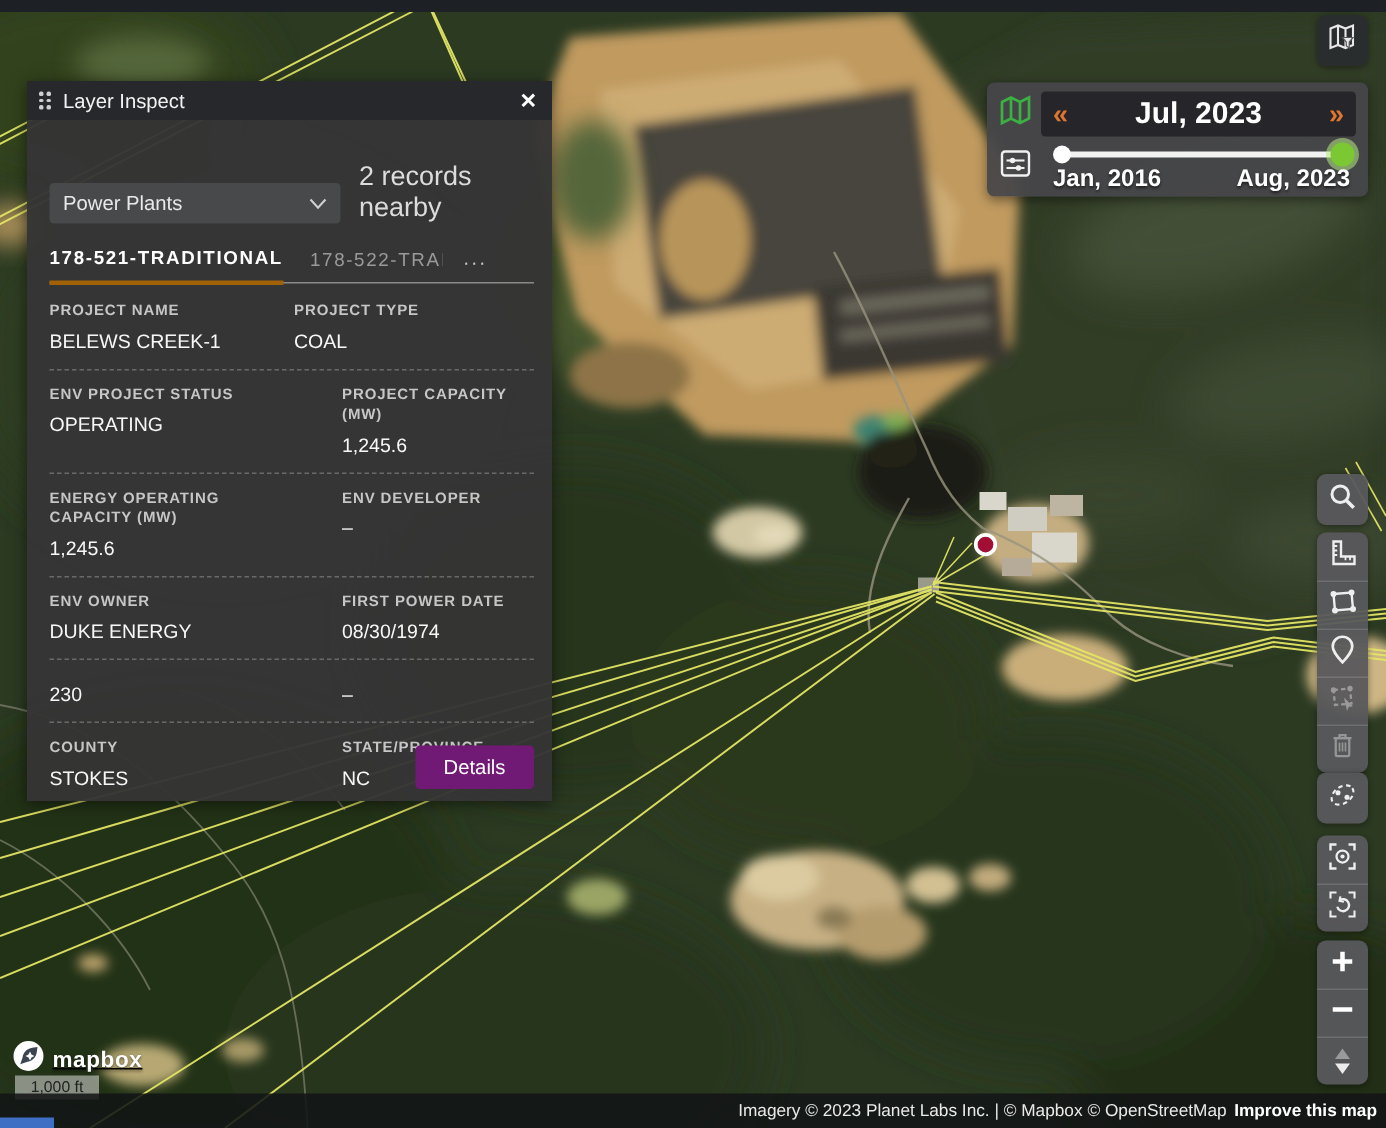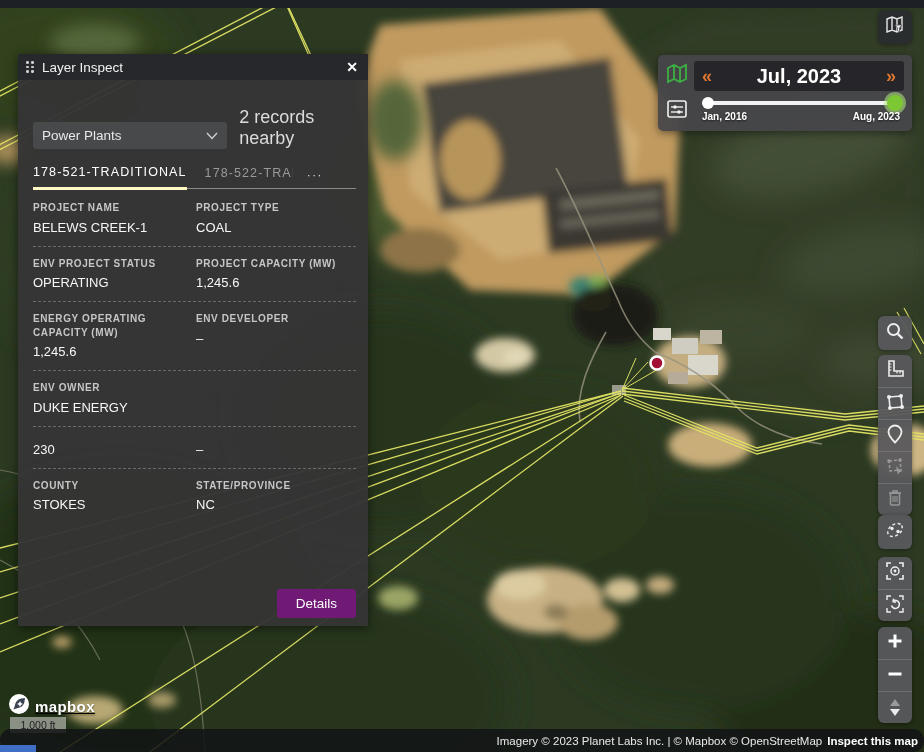--- a/index.html
+++ b/index.html
@@ -9,21 +9,21 @@
     background:#2c3a22;
   }
   .abs{position:absolute;}
 
   
   #map-bg{position:absolute;left:0;top:0;width:924px;height:752px;}
   #top-strip{position:absolute;left:0;top:0;width:924px;height:8px;background:#1d2024;}
 
   
   #inspect{
-    left:18px;top:54px;width:350px;height:572px;
+    left:18px;top:54px;width:350px;height:480px;
     background:rgba(53,53,53,.97);
     box-shadow:0 2px 10px rgba(0,0,0,.5);
     color:#eee;
   }
   #inspect-header{
     height:26px;background:#26282c;display:flex;align-items:center;
     padding:0 10px 0 8px;
   }
   #drag-dots{display:grid;grid-template-columns:3px 3px;grid-gap:2px;margin-right:8px;}
   #drag-dots i{width:2.5px;height:2.5px;background:#cfcfcf;border-radius:50%;}
@@ -34,27 +34,27 @@
   #layer-select{
     width:222px;height:27px;background:#47494b;border-radius:3px;
     display:flex;align-items:center;padding:0 9px;box-sizing:border-box;
     font-size:13.5px;color:#e8e8e8;cursor:pointer;
   }
   #layer-select .chev{margin-left:auto;}
   #records-text{font-size:18px;color:#dcdcdc;margin-left:12px;}
 
   #tab-bar{display:flex;align-items:flex-end;margin-top:16px;border-bottom:1px solid #8a8a8a;}
   .tab{font-size:12.5px;letter-spacing:1.1px;padding:0 0 8px 0;cursor:pointer;white-space:nowrap;}
-  .tab.active{color:#fff;font-weight:normal;border-bottom:3px solid #fef9c3;margin-bottom:-2px;}
+  .tab.active{color:#fff;font-weight:bold;border-bottom:3px solid #a16207;margin-bottom:-2px;}
   .tab.inactive{color:#9a9a9a;margin-left:18px;overflow:hidden;max-width:88px;text-overflow:clip;}
   #tabs-more{margin-left:14px;margin-bottom:6px;color:#cfcfcf;font-size:13px;letter-spacing:1px;cursor:pointer;}
 
   #fields{margin-top:2px;}
   .field-row{display:grid;grid-template-columns:163px 1fr;padding:10px 0 11px 0;}
-  .field-row + .field-row{border-top:1px dashed rgba(205,205,205,.35);}
+  .field-row + .field-row{border-top:1px dashed rgba(205,205,205,.35);gap:32px;}
   .f-label{font-size:10px;font-weight:bold;letter-spacing:.6px;color:#c6c6c6;line-height:1.35;padding-right:14px;}
   .f-value{font-size:13px;color:#f7f7f7;margin-top:5px;}
   #details-btn{
     position:absolute;right:12px;bottom:8px;background:#701a75;color:#fff;
     font-size:13.5px;padding:7px 19px;border-radius:3px;border:none;cursor:pointer;
   }
 
   
   #timeline{
     left:658px;top:55px;width:254px;height:76px;border-radius:5px;
@@ -68,41 +68,41 @@
   }
   .date-chev{color:#e0762f;font-size:18px;font-weight:bold;cursor:pointer;line-height:1;}
   #date-label{flex:1;text-align:center;color:#fff;font-size:20px;font-weight:bold;}
   #tl-track{position:absolute;left:46px;right:16px;top:46px;height:4px;background:#f2f2f2;border-radius:2px;cursor:pointer;}
   #tl-start-dot{position:absolute;left:-2px;top:-4px;width:12px;height:12px;border-radius:50%;background:#fff;}
   #tl-knob{
     position:absolute;right:-7px;top:-6px;width:16px;height:16px;border-radius:50%;
     background:#7cc832;box-shadow:0 0 0 3px rgba(180,235,130,.55);cursor:grab;
   }
   #tl-labels{position:absolute;left:44px;right:12px;top:56px;display:flex;justify-content:space-between;}
-  #tl-labels span{color:#fff;font-size:10px;font-weight:600;text-shadow:0 1px 2px rgba(0,0,0,.6);}
+  #tl-labels span{color:#fff;font-size:16px;font-weight:600;text-shadow:0 1px 2px rgba(0,0,0,.6);}
 
   
   .tool-group{position:absolute;left:878px;width:34px;background:rgba(88,88,92,.95);border-radius:6px;box-shadow:0 1px 4px rgba(0,0,0,.4);}
   .tool-btn{width:34px;height:32px;display:flex;align-items:center;justify-content:center;cursor:pointer;box-sizing:border-box;}
   .tool-btn + .tool-btn{border-top:1px solid rgba(255,255,255,.14);}
   .tool-btn.single{height:34px;}
   .tool-btn.dim svg{opacity:.42;}
   #btn-mapfilter{top:10px;background:rgba(42,44,46,.95);}
   #grp-search{top:316px;}
   #grp-draw{top:355px;}
   #grp-lasso{top:515px;}
   #grp-view{top:557px;}
   #grp-zoom{top:627px;}
   .tri-up{width:0;height:0;border-left:5px solid transparent;border-right:5px solid transparent;border-bottom:7px solid #9a9a9a;margin-bottom:3px;}
   .tri-down{width:0;height:0;border-left:5px solid transparent;border-right:5px solid transparent;border-top:7px solid #ececec;}
 
   
   #bottom-bar{
     left:0;top:729px;width:924px;height:23px;background:rgba(18,20,22,.88);
-    display:flex;align-items:center;justify-content:flex-end;padding-right:6px;box-sizing:border-box;border-radius:11px;
+    display:flex;align-items:center;justify-content:flex-end;padding-right:6px;box-sizing:border-box;
   }
   #attrib-text{color:#e9e9e9;font-size:11.5px;}
   #improve-link{color:#fff;font-size:11.5px;font-weight:bold;margin-left:5px;cursor:pointer;}
   #mapbox-logo{left:8px;top:693px;display:flex;align-items:center;cursor:pointer;text-decoration:underline;}
   #mapbox-word{color:#fff;font-size:15px;font-weight:600;letter-spacing:.4px;margin-left:5px;text-shadow:0 1px 2px rgba(0,0,0,.55);}
   #scale-box{
     left:10px;top:717px;width:56px;height:16px;background:rgba(222,222,222,.55);
     color:#222;font-size:10.5px;display:flex;align-items:center;justify-content:center;
   }
   #blue-sliver{left:0;top:745px;width:36px;height:7px;background:#3f6fc4;}
@@ -296,20 +296,24 @@
         <div class="field">
             <div class="f-label">ENV DEVELOPER</div>
             <div class="f-value">–</div>
           </div>
       </div>
       <div class="field-row">
         <div class="field">
             <div class="f-label">ENV OWNER</div>
             <div class="f-value">DUKE ENERGY</div>
           </div>
+        <div class="field">
+            <div class="f-label">FIRST POWER DATE</div>
+            <div class="f-value">08/30/1974</div>
+          </div>
       </div>
       <div class="field-row">
         <div class="field">
             <div class="f-value">230</div>
           </div>
         <div class="field">
             <div class="f-value">–</div>
           </div>
       </div>
       <div class="field-row">
@@ -488,15 +492,15 @@
     <svg width="22" height="22" viewBox="0 0 22 22">
         <circle cx="11" cy="11" r="10" fill="#fff"></circle>
         <path d="M13.5,5.5 C10,6 7.5,8.6 7,12.2 L5.5,16.5 L9.8,15 C13.4,14.5 16,12 16.5,8.5 L17,5 Z M12,8 L13,10 L15,11 L13,12 L12,14 L11,12 L9,11 L11,10 Z" fill="#3b4451"></path>
       </svg>
   </span>
   <span id="mapbox-word">mapbox</span>
 </div>
 <div id="scale-box" class="abs">1,000 ft</div>
 <div id="bottom-bar" class="abs">
   <span id="attrib-text">Imagery © 2023 Planet Labs Inc. | © Mapbox © OpenStreetMap</span>
-  <span id="improve-link">Inspect this map</span>
+  <span id="improve-link">Improve this map</span>
 </div>
 <div id="blue-sliver" class="abs"></div>
 
 </body></html>

